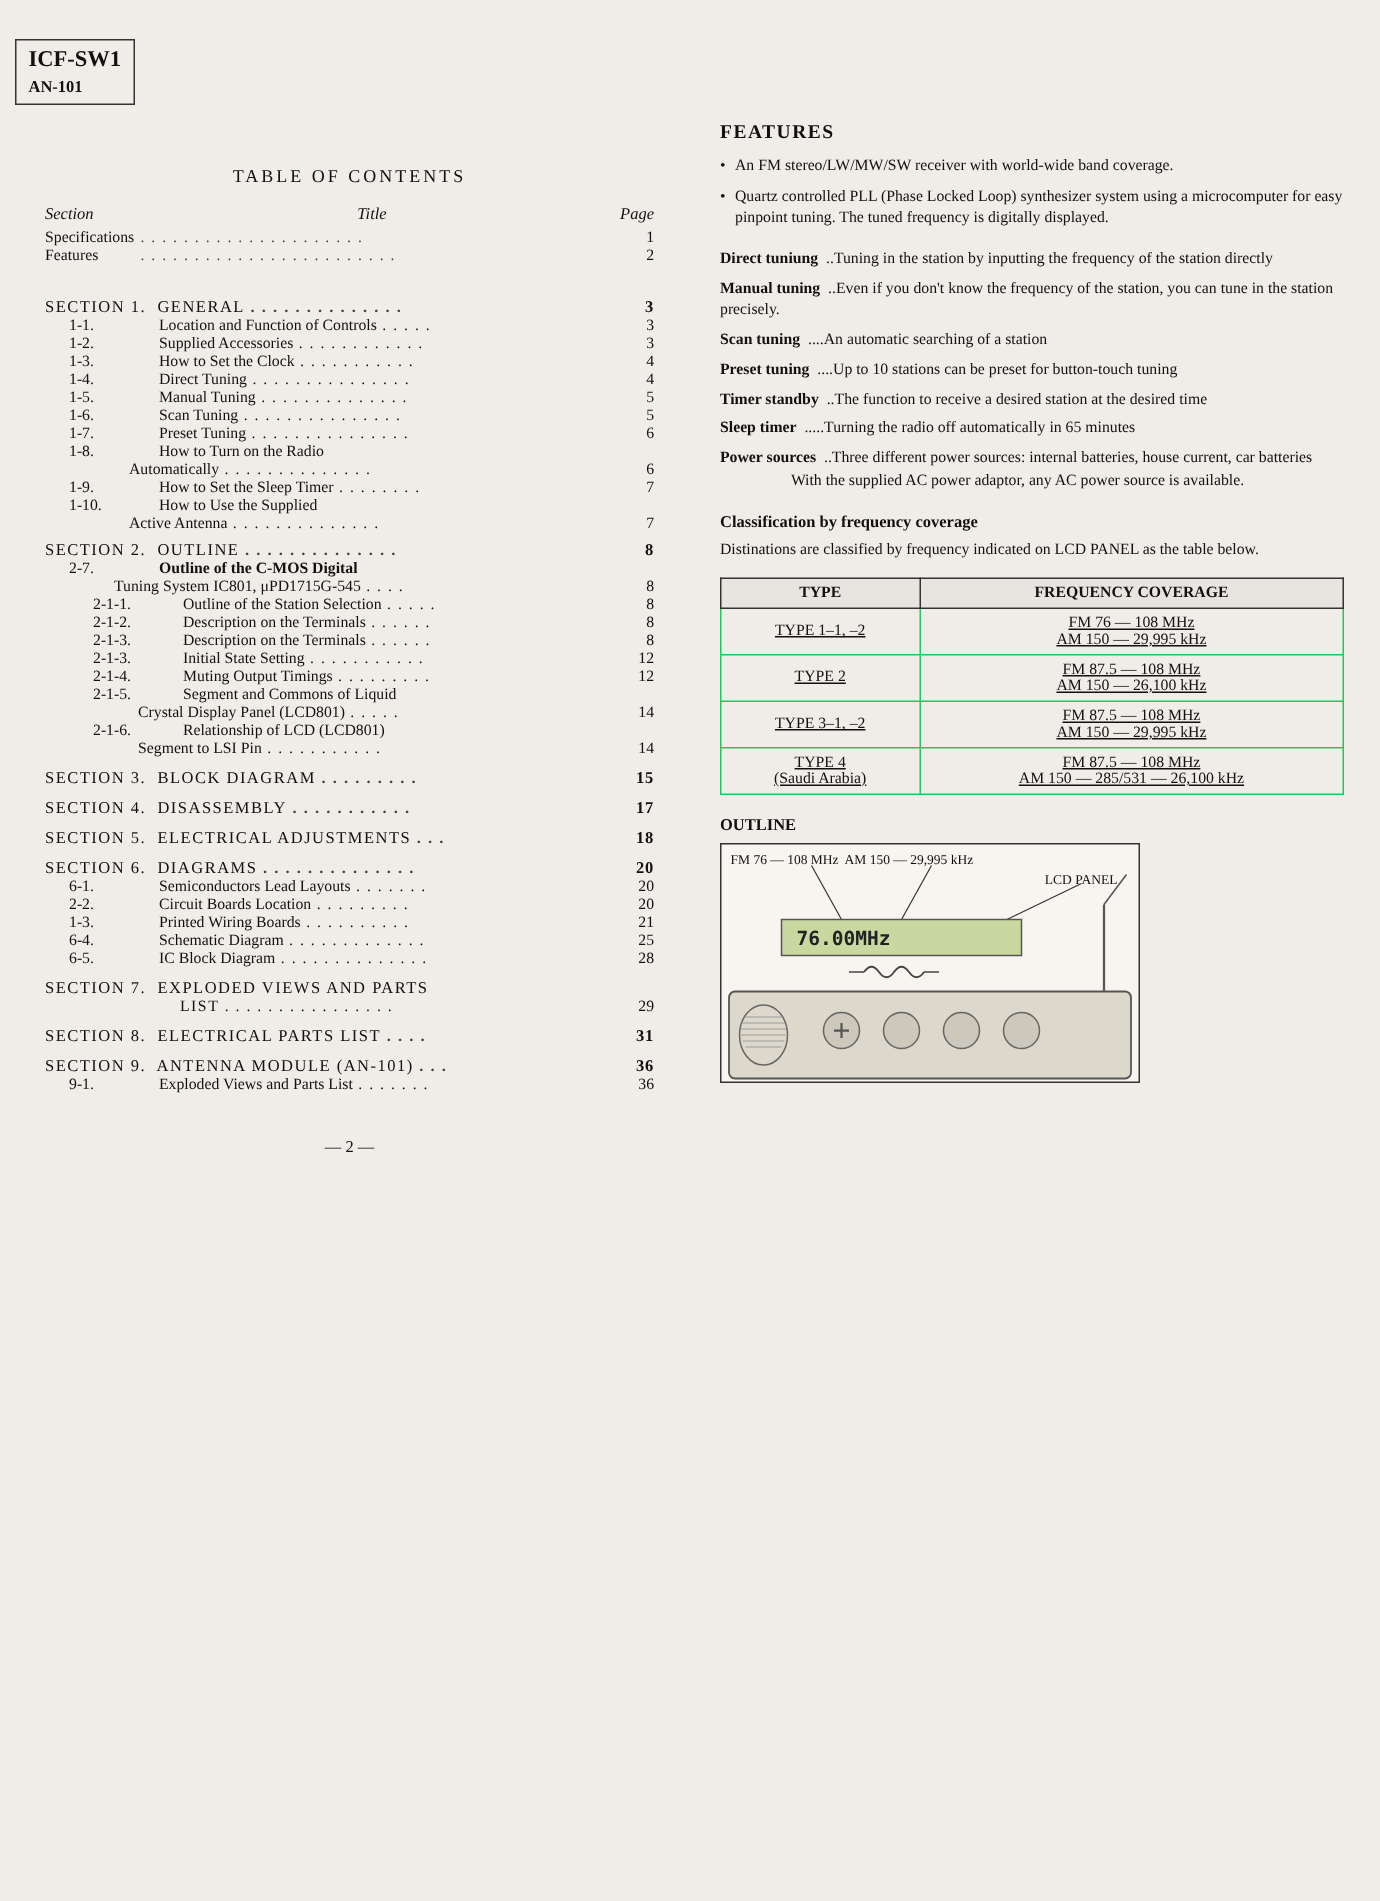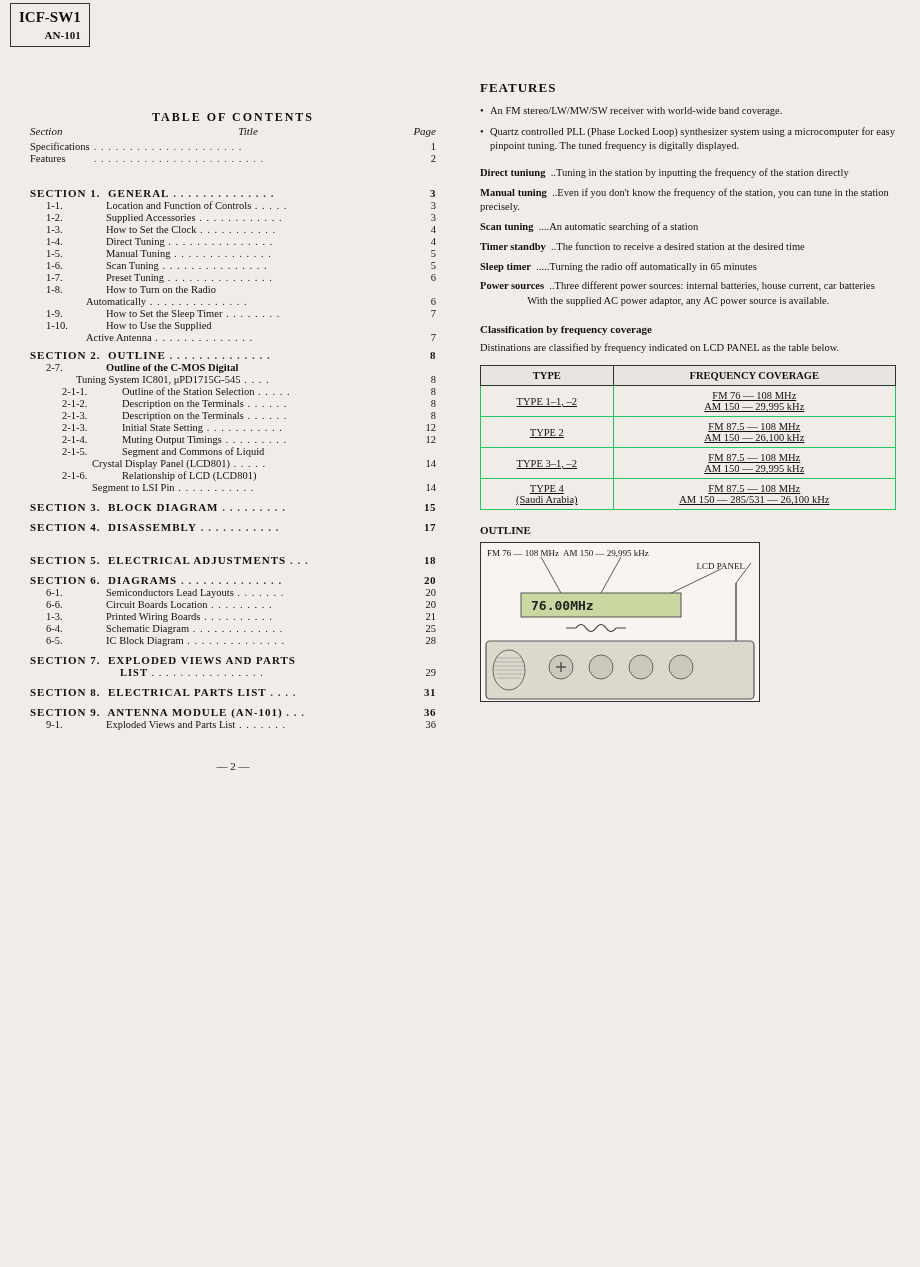--- a/index.html
+++ b/index.html
@@ -23,37 +23,37 @@
       padding: 20px 24px 20px 30px;
       position: relative;
     }
     .right-col {
       width: 460px;
       padding: 20px 24px 20px 20px;
       border-left: none;
     }
     .header-box {
       position: absolute;
-      top: 3px;
+      top: 26px;
       left: 10px;
       border: 1.5px solid #333;
       padding: 3px 8px;
       font-weight: bold;
       font-size: 13px;
       line-height: 1.4;
-      text-align: right;
     }
     .header-box .model { font-size: 15px; font-weight: bold; }
     .header-box .model-sub { font-size: 11px; }
 
     .section-title {
       text-align: center;
-      font-weight: bold;
+      font-weight: normal;
       letter-spacing: 2px;
       font-size: 12px;
+      margin-bottom: 12px;
       margin-top: 30px;
     }
     .toc-header {
       display: flex;
       justify-content: space-between;
       font-style: italic;
       border-bottom: none;
       margin-bottom: 4px;
       font-size: 11px;
     }
@@ -77,21 +77,21 @@
       padding-left: 16px;
     }
     .toc-row.sub-sub-entry {
       padding-left: 32px;
     }
     .toc-label { white-space: nowrap; min-width: 60px; }
     .toc-dots { flex: 1; overflow: hidden; letter-spacing: 1px; color: #444; }
     .toc-page { min-width: 20px; text-align: right; }
 
     .section-main {
-      font-weight: bold;
+      font-weight: normal;
       letter-spacing: 1px;
     }
 
     
     .features-title {
       font-weight: bold;
       font-size: 13px;
       letter-spacing: 1px;
       margin-bottom: 8px;
     }
@@ -334,38 +334,38 @@
       <span class="toc-dots">&nbsp;. . . . . . . . .</span>
       <span class="toc-page">15</span>
     </div>
 
     <div class="toc-row main-entry" style="margin-top:8px;">
       <span class="toc-label section-main">SECTION 4.&nbsp; DISASSEMBLY</span>
       <span class="toc-dots">&nbsp;. . . . . . . . . . .</span>
       <span class="toc-page">17</span>
     </div>
 
-    <div class="toc-row main-entry" style="margin-top:21px;">
+    <div class="toc-row main-entry" style="margin-top:8px;">
       <span class="section-main">SECTION 5.&nbsp; ELECTRICAL ADJUSTMENTS</span>
       <span class="toc-dots">&nbsp;. . .</span>
       <span class="toc-page">18</span>
     </div>
 
     <div class="toc-row main-entry" style="margin-top:8px;">
       <span class="toc-label section-main">SECTION 6.&nbsp; DIAGRAMS</span>
       <span class="toc-dots">&nbsp;. . . . . . . . . . . . . .</span>
       <span class="toc-page">20</span>
     </div>
     <div class="toc-row sub-entry">
       <span class="toc-label">6-1.</span>
       <span style="flex:1;">Semiconductors Lead Layouts<span style="letter-spacing:1px;">&nbsp;. . . . . . .</span></span>
       <span class="toc-page">20</span>
     </div>
     <div class="toc-row sub-entry">
-      <span class="toc-label">6-6.</span>
+      <span class="toc-label">2-2.</span>
       <span style="flex:1;">Circuit Boards Location<span style="letter-spacing:1px;">&nbsp;. . . . . . . . .</span></span>
       <span class="toc-page">20</span>
     </div>
     <div class="toc-row sub-entry">
       <span class="toc-label">1-3.</span>
       <span style="flex:1;">Printed Wiring Boards<span style="letter-spacing:1px;">&nbsp;. . . . . . . . . .</span></span>
       <span class="toc-page">21</span>
     </div>
     <div class="toc-row sub-entry">
       <span class="toc-label">6-4.</span>
@@ -419,20 +419,24 @@
       <span class="feature-term">Direct tuniung</span>
       <span class="feature-def">&nbsp;..Tuning in the station by inputting the frequency of the station directly</span>
     </div>
     <div class="feature-term-block">
       <span class="feature-term">Manual tuning</span>
       <span class="feature-def">&nbsp;..Even if you don't know the frequency of the station, you can tune in the station precisely.</span>
     </div>
     <div class="feature-term-block">
       <span class="feature-term">Scan tuning</span>
       <span class="feature-def">&nbsp;....An automatic searching of a station</span>
+    </div>
+    <div class="feature-term-block">
+      <span class="feature-term">Preset tuning</span>
+      <span class="feature-def">&nbsp;....Up to 10 stations can be preset for button-touch tuning</span>
     </div>
     <div class="feature-term-block">
       <span class="feature-term">Timer standby</span>
       <span class="feature-def">&nbsp;..The function to receive a desired station at the desired time</span>
     </div>
     <div class="feature-term-block">
       <span class="feature-term">Sleep timer</span>
       <span class="feature-def">&nbsp;.....Turning the radio off automatically in 65 minutes</span>
     </div>
     <div class="feature-term-block">

